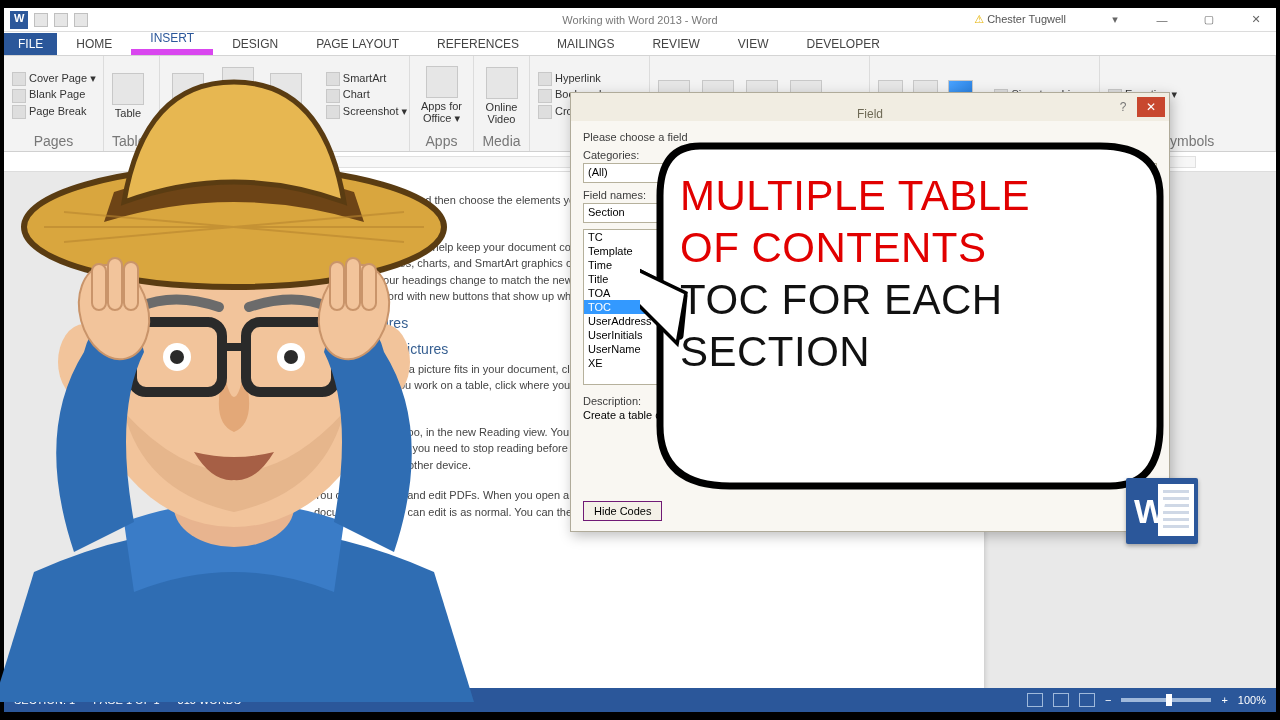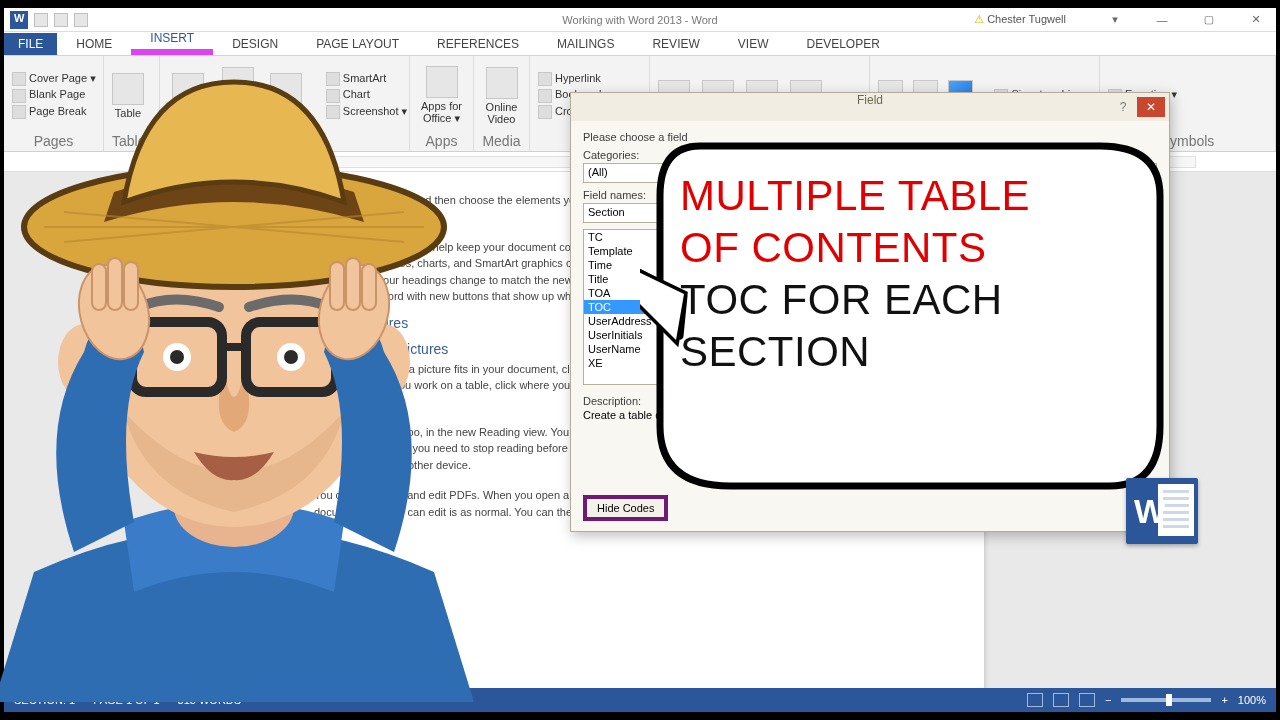--- a/index.html
+++ b/index.html
@@ -52,33 +52,33 @@
   
   .statusbar { position:absolute; left:0; right:0; bottom:0; height:24px; background:#2b579a; color:#fff; font-size:11px; display:flex; align-items:center; padding:0 10px; justify-content:space-between; }
   .statusbar .sb-left { display:flex; gap:18px; }
   .statusbar .sb-right { display:flex; gap:10px; align-items:center; }
   .sb-icon { width:16px; height:14px; border:1px solid #9fb9db; }
   .zoom-track { width:90px; height:4px; background:#9fb9db; position:relative; }
   .zoom-thumb { position:absolute; left:50%; top:-4px; width:6px; height:12px; background:#fff; }
 
   
   .dialog { position:absolute; top:84px; left:566px; width:600px; height:440px; background:#f9f7f2; border:1px solid #b0ab9a; box-shadow:2px 4px 12px rgba(0,0,0,.25); font-size:11px; }
-  .dlg-title { height:28px; background:#f1ede2; display:flex; align-items:flex-start; justify-content:center; color:#6f6a56; position:relative; font-size:12px; }
+  .dlg-title { height:28px; background:#f1ede2; display:flex; align-items:flex-end; justify-content:center; color:#6f6a56; position:relative; font-size:12px; }
   .dlg-help { position:absolute; right:34px; top:4px; width:24px; height:20px; display:flex; align-items:center; justify-content:center; color:#777; }
   .dlg-close { position:absolute; right:4px; top:4px; width:28px; height:20px; background:#c8472e; color:#fff; display:flex; align-items:center; justify-content:center; }
   .dlg-body { padding:10px 12px; }
   .dlg-lbl { color:#3c3c3c; margin-bottom:4px; }
   .dlg-sub { color:#3c3c3c; margin:6px 0 2px; }
   .dlg-combo { width:100%; height:20px; border:1px solid #b6b19c; background:#fff; padding:2px 4px; font-size:11px; }
   .dlg-list { width:100%; height:156px; border:1px solid #b6b19c; background:#fff; overflow:hidden; font-size:11px; }
   .dlg-list .item { padding:1px 4px; }
   .dlg-list .item.sel { background:#3399ff; color:#fff; }
   .dlg-desc { margin-top:10px; }
   .dlg-bottom { position:absolute; bottom:10px; left:12px; }
-  .dlg-btn { display:inline-block; border:4px solid #701a75; background:#f4f1e8; padding:3px 10px; }
+  .dlg-btn { display:inline-block; border:1px solid #701a75; background:#f4f1e8; padding:3px 10px; }
 
   
   .bubble { position:absolute; left:636px; top:118px; width:538px; height:382px; }
   .bubble svg { position:absolute; inset:0; }
   .bubble-text { position:absolute; left:40px; top:44px; right:34px; font-family:Impact, "Arial Black", sans-serif; letter-spacing:0.5px; font-size:42px; line-height:1.24; }
   .bubble-text .red { color:#e10000; }
   .bubble-text .blk { color:#111; }
 
   
   .word-badge { position:absolute; right:78px; top:470px; width:72px; height:66px; background:#2b579a; border-radius:2px; box-shadow:0 2px 4px rgba(0,0,0,.3); }

